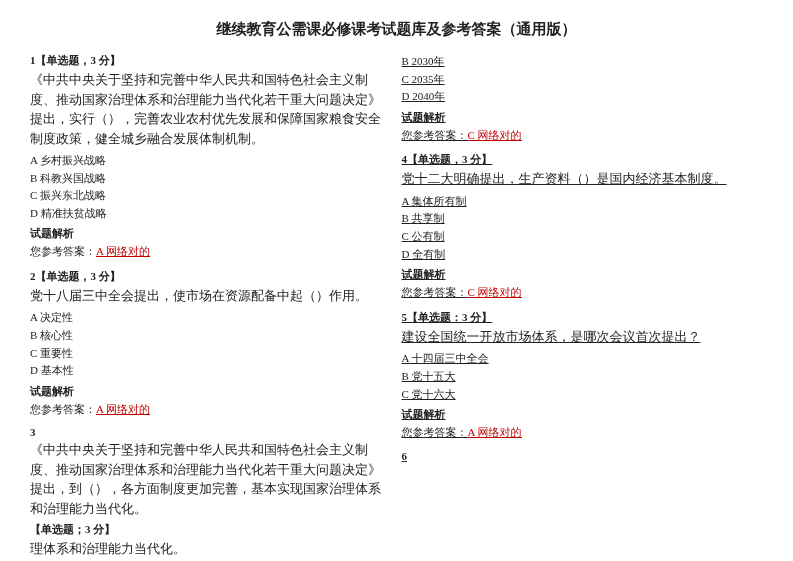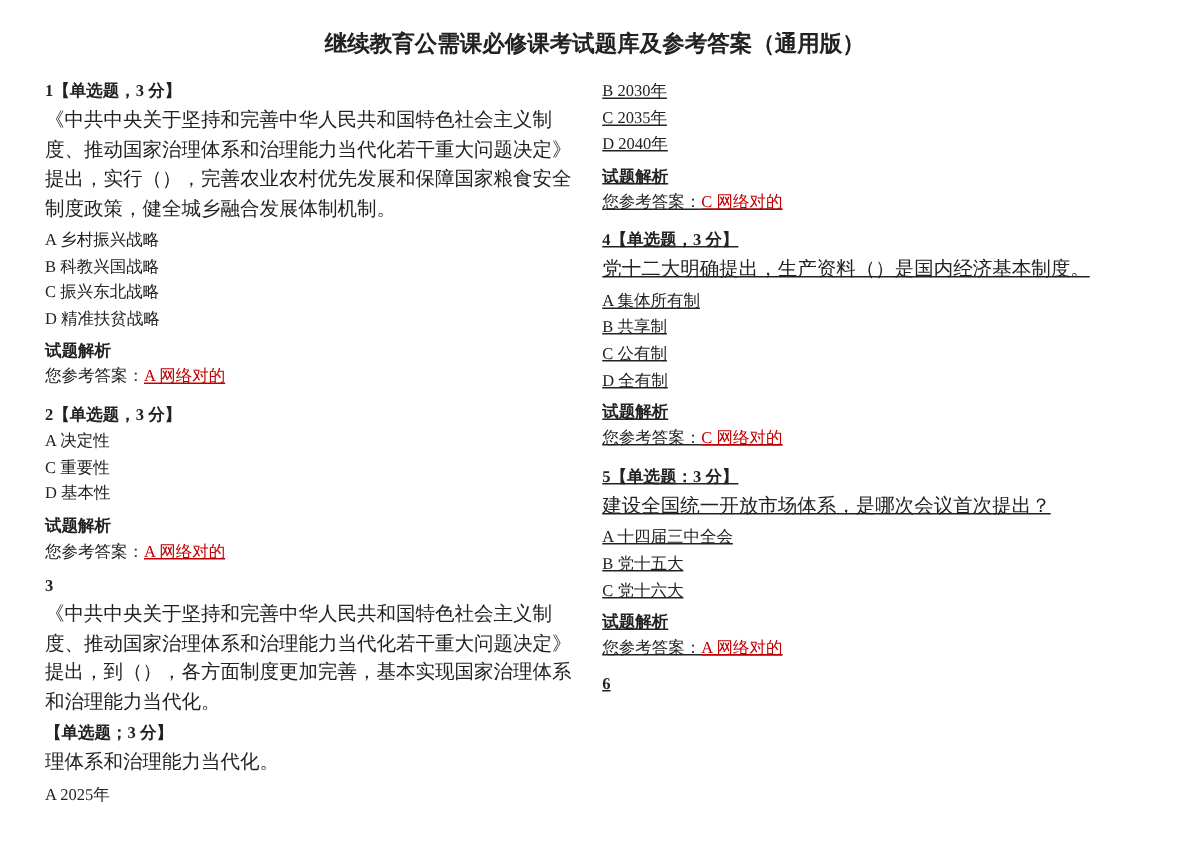--- a/index.html
+++ b/index.html
@@ -86,21 +86,23 @@
       <div class="option">C 振兴东北战略</div>
       <div class="option">D 精准扶贫战略</div>
       <div class="section-label">试题解析</div>
       <div class="answer-line">
         <span>您参考答案：</span><span class="answer-link">A 网络对的</span>
       </div>
     </div>
 
     <div class="question-block">
       <div class="q-header">2【单选题，3 分】</div>
+      <div class="question-title">党十八届三中全会提出，使市场在资源配备中起（）作用。</div>
       <div class="option">A 决定性</div>
+      <div class="option">B 核心性</div>
       <div class="option">C 重要性</div>
       <div class="option">D 基本性</div>
       <div class="section-label">试题解析</div>
       <div class="answer-line">
         <span>您参考答案：</span><span class="answer-link">A 网络对的</span>
       </div>
     </div>
 
     <div class="question-block">
       <div class="q-header bold">3</div>

